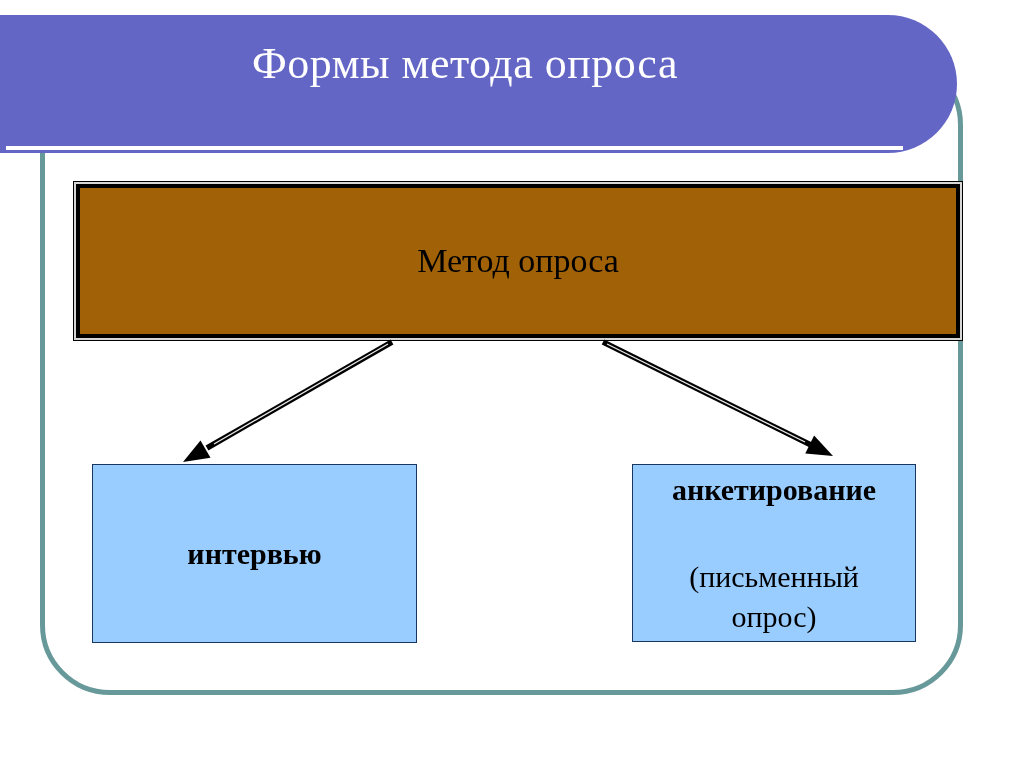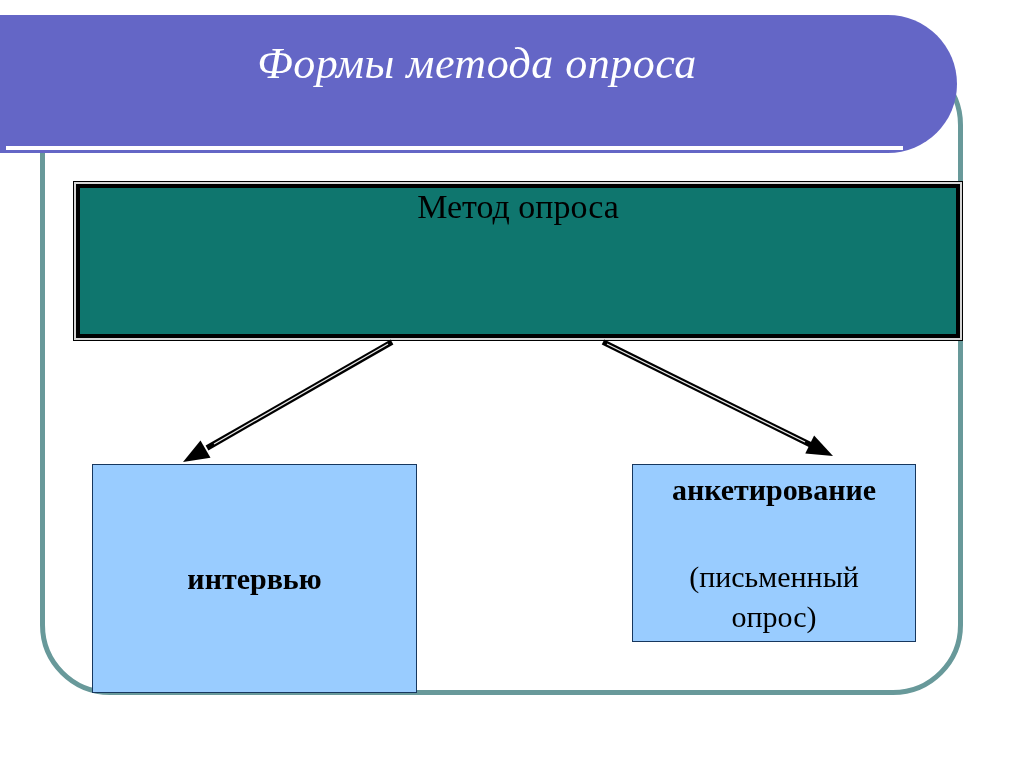--- a/index.html
+++ b/index.html
@@ -34,49 +34,49 @@
     position: absolute;
     left: 0;
     top: 15px;
     width: 957px;
     height: 138px;
     background: #6466c6;
     border-radius: 0 69px 69px 0;
   }
   .slide-title {
     position: absolute;
-    left: 12px;
+    left: 0;
     top: 38px;
     width: 930px;
     text-align: center;
     font-size: 44px;
     color: #ffffff;
     letter-spacing: 0.5px;
-    font-style: italic;
   }
   .title-underline {
     position: absolute;
     left: 6px;
     top: 131px;
     width: 897px;
     height: 4px;
     background: #ffffff;
   }
 
   
   .root-node {
     position: absolute;
     left: 76px;
     top: 184px;
     width: 876px;
     height: 146px;
-    background: #0f766e;
+    background: #a16207;
     border: 4px solid #000000;
     box-shadow: 0 0 0 2px #d6d6d6, 0 0 0 3px #000000;
     display: flex;
+    align-items: center;
     justify-content: center;
   }
   .root-node .node-label {
     font-size: 34px;
     color: #000000;
   }
 
   
   .child-node {
     position: absolute;
@@ -97,21 +97,21 @@
   }
   .child-node .node-sublabel {
     font-size: 30px;
     font-weight: normal;
     line-height: 40px;
   }
   #child-left {
     left: 92px;
     top: 464px;
     width: 325px;
-    height: 229px;
+    height: 179px;
   }
   #child-right {
     left: 632px;
     top: 464px;
     width: 284px;
     height: 178px;
   }
   #child-right .node-sublabel {
     max-width: 235px; 
     margin-top: 47px;

